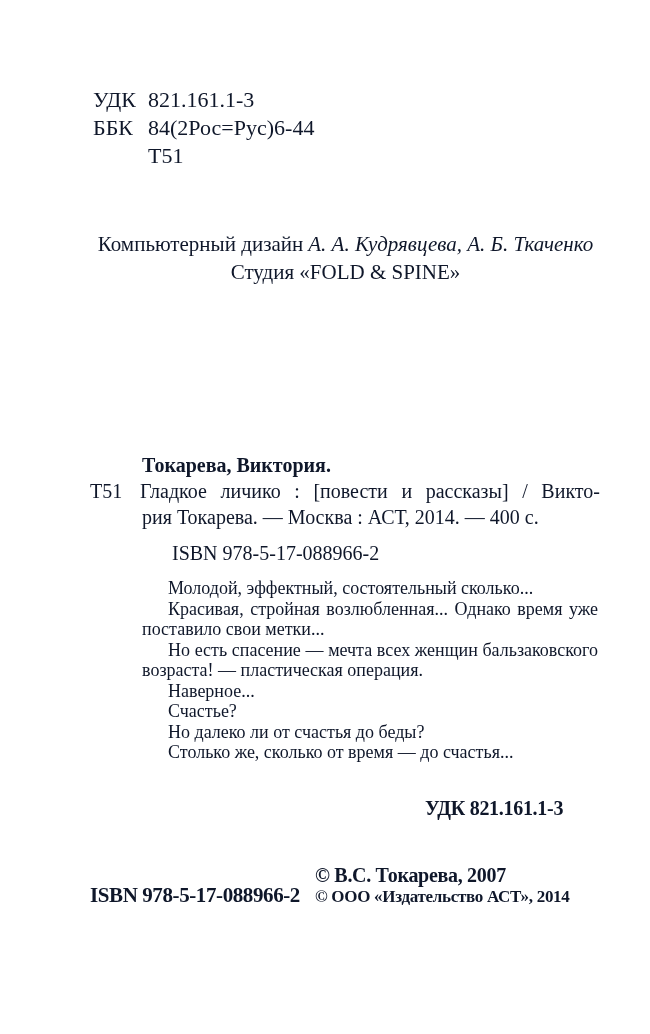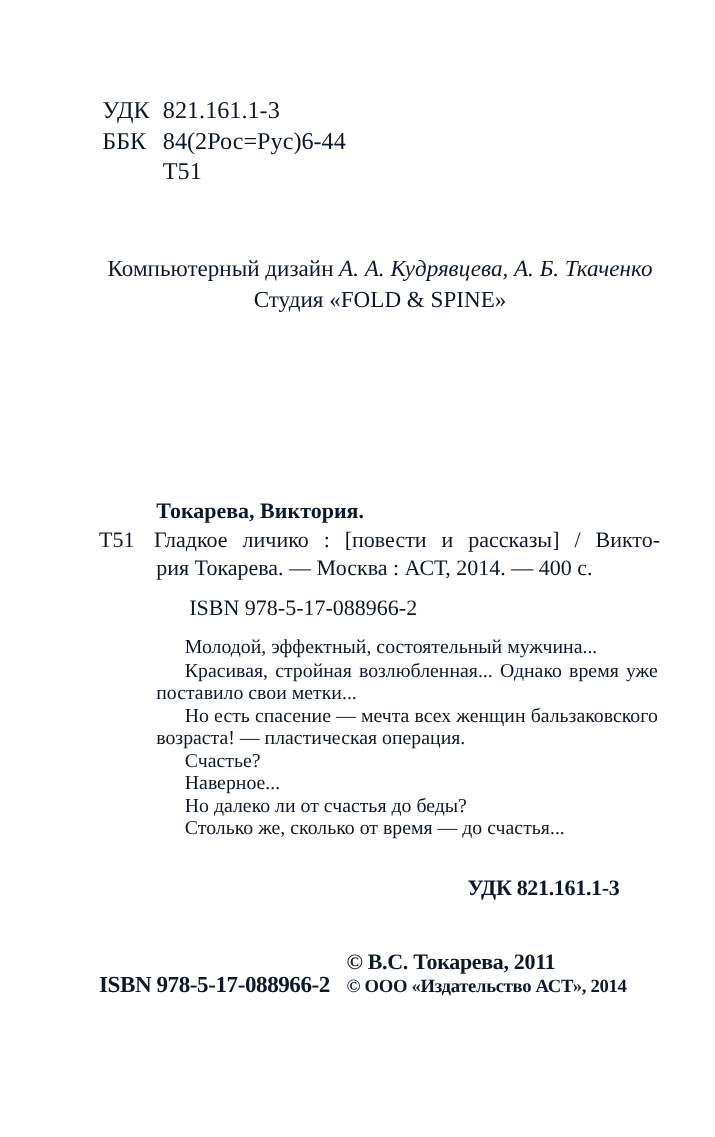--- a/index.html
+++ b/index.html
@@ -146,32 +146,32 @@
     <div class="card-heading">Токарева, Виктория.</div>
     <div class="card-line2">
       <span class="card-code">Т51</span>
       <div class="card-title-l1">Гладкое личико : [повести и рассказы] / Викто-</div>
     </div>
     <div class="card-title-l2">рия Токарева. — Москва : АСТ, 2014. — 400 с.</div>
     <div class="card-isbn">ISBN 978-5-17-088966-2</div>
   </div>
 
   <div class="annotation">
-    <div class="ann-line indent">Молодой, эффектный, состоятельный мужчина...</div>
+    <div class="ann-line indent">Молодой, эффектный, состоятельный сколько...</div>
     <div class="ann-line indent justify">Красивая, стройная возлюбленная... Однако время уже</div>
     <div class="ann-line">поставило свои метки...</div>
     <div class="ann-line indent justify">Но есть спасение — мечта всех женщин бальзаковского</div>
     <div class="ann-line">возраста! — пластическая операция.</div>
+    <div class="ann-line indent">Наверное...</div>
     <div class="ann-line indent">Счастье?</div>
-    <div class="ann-line indent">Наверное...</div>
     <div class="ann-line indent">Но далеко ли от счастья до беды?</div>
     <div class="ann-line indent">Столько же, сколько от время — до счастья...</div>
   </div>
 
   <div class="bottom-codes">
     <div>УДК 821.161.1-3</div>
   </div>
 
-  <div class="copyright-author">© В.С. Токарева, 2011</div>
+  <div class="copyright-author">© В.С. Токарева, 2007</div>
   <div class="imprint-isbn">ISBN 978-5-17-088966-2</div>
   <div class="copyright-publisher">© ООО «Издательство АСТ», 2014</div>
 
 </div>
 
 </body></html>

